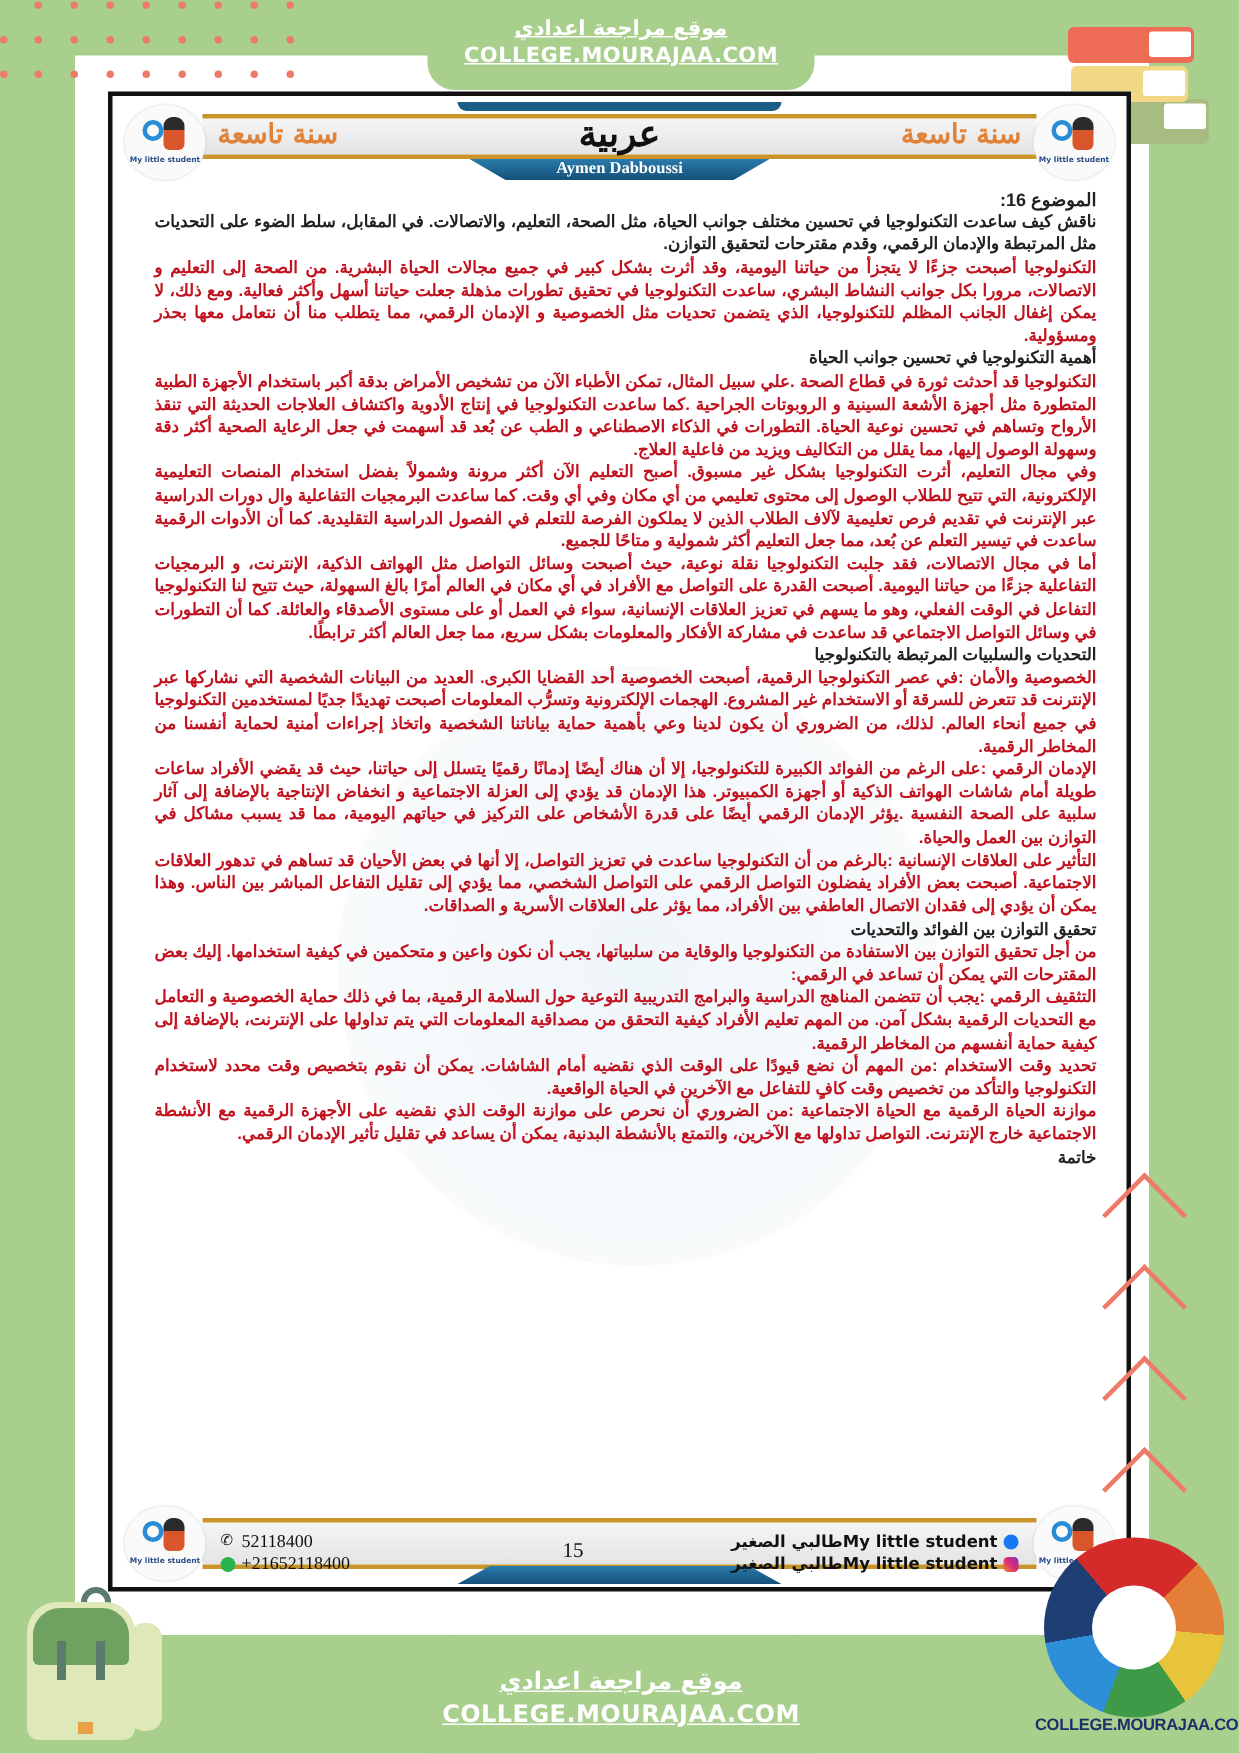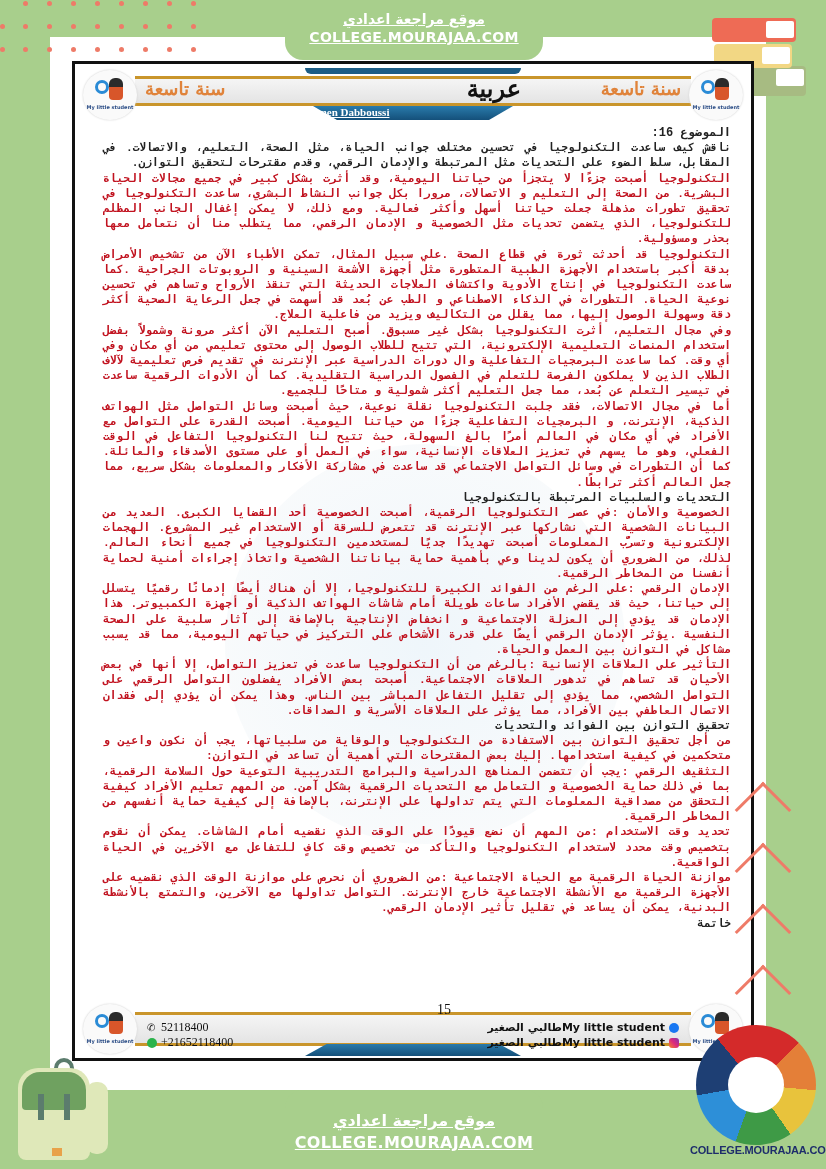--- a/index.html
+++ b/index.html
@@ -21,44 +21,44 @@
   .site-banner .en { font-size: 14px; font-weight: bold; text-decoration: underline; line-height: 18px; letter-spacing: 0.3px; }
   .site-banner.bottom .ar, .site-banner.bottom .en { font-size: 16px; line-height: 22px; }
 
   .doc-frame { position: absolute; left: 72px; top: 61px; width: 682px; height: 1000px; border: 3px solid #111; background: #fff; overflow: hidden; }
 
   .doc-header { position: absolute; left: 0; top: 0; width: 676px; height: 62px; }
   .hdr-band { position: absolute; left: 60px; top: 12px; width: 556px; height: 30px; background: linear-gradient(#f5f5f5, #e4e4e4); border-top: 3px solid #c9952b; border-bottom: 3px solid #c9952b; }
   .hdr-center { position: absolute; left: 230px; top: 4px; width: 216px; height: 52px; }
   .hdr-center .blue-top { position: absolute; left: 0; top: 0; width: 216px; height: 6px; background: #1c5d86; border-radius: 0 0 40px 40px; }
   .hdr-center .blue-bottom { position: absolute; left: 8px; top: 38px; width: 200px; height: 14px; background: linear-gradient(#2a7bab, #14507a); clip-path: polygon(0 0, 100% 0, 88% 100%, 12% 100%); }
-  .hdr-title { position: absolute; left: 0; top: 6px; width: 216px; text-align: right; font-size: 24px; font-weight: bold; color: #111; font-family: "DejaVu Serif", serif; direction: rtl; }
-  .hdr-author { position: absolute; left: 0; top: 38px; width: 216px; text-align: left; font-size: 11px; font-weight: bold; color: #ffffff; font-family: "Liberation Serif", serif; text-decoration: underline; }
+  .hdr-title { position: absolute; left: 0; top: 6px; width: 216px; text-align: center; font-size: 24px; font-weight: bold; color: #111; font-family: "DejaVu Serif", serif; direction: rtl; }
+  .hdr-author { position: absolute; left: 0; top: 38px; width: 216px; text-align: center; font-size: 11px; font-weight: bold; color: #ffffff; font-family: "Liberation Serif", serif; }
   .hdr-year { position: absolute; top: 14px; font-size: 18px; font-weight: bold; color: #e0833a; font-family: "DejaVu Serif", serif; direction: rtl; }
   .hdr-year.left { left: 70px; }
   .hdr-year.right { right: 70px; }
   .logo-circle { position: absolute; top: 6px; width: 54px; height: 50px; border-radius: 50%; background: #fafafa; box-shadow: 0 0 2px #ccc; }
   .logo-circle.left { left: 8px; }
   .logo-circle.right { right: 8px; }
   .logo-circle .head1 { position: absolute; left: 12px; top: 10px; width: 14px; height: 14px; border-radius: 50%; border: 3px solid #2a8bd6; }
   .logo-circle .head2 { position: absolute; left: 26px; top: 8px; width: 14px; height: 22px; border-radius: 6px 6px 4px 4px; background: linear-gradient(#2b2b2b 40%, #d8562a 40%); }
   .logo-circle .lbl { position: absolute; left: 0; top: 34px; width: 54px; text-align: center; font-size: 5px; color: #2b4d86; font-weight: bold; }
 
-  .doc-body { position: absolute; left: 28px; top: 62px; width: 628px; direction: rtl; text-align: justify; font-family: Liberation Mono, monospace; font-size: 11.2px; line-height: 15.2px; font-weight: bold; }
+  .doc-body { position: absolute; left: 28px; top: 62px; width: 628px; direction: rtl; text-align: justify; font-family: Liberation Sans, sans-serif; font-size: 11.2px; line-height: 15.2px; font-weight: bold; }
   .doc-body p { margin: 0; }
   .black { color: #222; }
   .red { color: #c1121f; }
   .topic-label { color: #222; font-size: 12px; text-align: right; }
 
   .watermark { position: absolute; left: 150px; top: 380px; width: 400px; height: 400px; border-radius: 50%; background: radial-gradient(circle, rgba(120,180,220,0.12), rgba(200,200,200,0.05)); pointer-events: none; }
 
   .doc-footer { position: absolute; left: 0; top: 938px; width: 676px; height: 56px; }
   .ftr-band { position: absolute; left: 60px; top: 10px; width: 556px; height: 34px; background: linear-gradient(#f5f5f5, #e4e4e4); border-top: 3px solid #c9952b; border-bottom: 3px solid #c9952b; }
   .ftr-center-blue { position: absolute; left: 230px; top: 42px; width: 216px; height: 12px; background: linear-gradient(#2a7bab, #14507a); clip-path: polygon(10% 0, 90% 0, 100% 100%, 0 100%); }
-  .ftr-page { position: absolute; left: 300px; top: 0; width: 76px; text-align: right; font-size: 14px; font-family: "Liberation Serif", serif; color: #111; }
+  .ftr-page { position: absolute; left: 300px; top: 25px; width: 76px; text-align: left; font-size: 14px; font-family: "Liberation Serif", serif; color: #111; }
   .ftr-contacts { position: absolute; left: 72px; top: 18px; font-size: 12px; line-height: 15px; font-family: "Liberation Serif", serif; color: #111; }
   .ftr-contacts .row { display: flex; align-items: center; gap: 4px; }
   .phone-icon { width: 10px; height: 10px; color: #111; font-size: 10px; line-height: 10px; }
   .whatsapp-icon { width: 10px; height: 10px; border-radius: 50%; background: #2bb34b; }
   .ftr-social { position: absolute; right: 72px; top: 18px; font-size: 11px; line-height: 15px; font-weight: bold; color: #111; }
   .ftr-social .row { display: flex; align-items: center; gap: 4px; justify-content: flex-end; }
   .fb-icon { width: 10px; height: 10px; border-radius: 50%; background: #1877f2; }
   .ig-icon { width: 10px; height: 10px; border-radius: 3px; background: linear-gradient(45deg, #f58529, #dd2a7b, #8134af); }
 
   .chevrons { position: absolute; left: 735px; top: 790px; width: 60px; }
@@ -165,29 +165,30 @@
       <div class="lbl">My little student</div>
     </div>
   </div>
 
   <div class="watermark"></div>
 
   <div class="doc-body">
     <p class="topic-label">الموضوع 16:</p>
     <p class="black">ناقش كيف ساعدت التكنولوجيا في تحسين مختلف جوانب الحياة، مثل الصحة، التعليم، والاتصالات. في المقابل، سلط الضوء على التحديات مثل المرتبطة والإدمان الرقمي، وقدم مقترحات لتحقيق التوازن.</p>
     <p class="red">التكنولوجيا أصبحت جزءًا لا يتجزأ من حياتنا اليومية، وقد أثرت بشكل كبير في جميع مجالات الحياة البشرية. من الصحة إلى التعليم و الاتصالات، مرورا بكل جوانب النشاط البشري، ساعدت التكنولوجيا في تحقيق تطورات مذهلة جعلت حياتنا أسهل وأكثر فعالية. ومع ذلك، لا يمكن إغفال الجانب المظلم للتكنولوجيا، الذي يتضمن تحديات مثل الخصوصية و الإدمان الرقمي، مما يتطلب منا أن نتعامل معها بحذر ومسؤولية.</p>
+    <p class="black">أهمية التكنولوجيا في تحسين جوانب الحياة</p>
     <p class="red">التكنولوجيا قد أحدثت ثورة في قطاع الصحة .علي سبيل المثال، تمكن الأطباء الآن من تشخيص الأمراض بدقة أكبر باستخدام الأجهزة الطبية المتطورة مثل أجهزة الأشعة السينية و الروبوتات الجراحية .كما ساعدت التكنولوجيا في إنتاج الأدوية واكتشاف العلاجات الحديثة التي تنقذ الأرواح وتساهم في تحسين نوعية الحياة. التطورات في الذكاء الاصطناعي و الطب عن بُعد قد أسهمت في جعل الرعاية الصحية أكثر دقة وسهولة الوصول إليها، مما يقلل من التكاليف ويزيد من فاعلية العلاج.</p>
     <p class="red">وفي مجال التعليم، أثرت التكنولوجيا بشكل غير مسبوق. أصبح التعليم الآن أكثر مرونة وشمولاً بفضل استخدام المنصات التعليمية الإلكترونية، التي تتيح للطلاب الوصول إلى محتوى تعليمي من أي مكان وفي أي وقت. كما ساعدت البرمجيات التفاعلية وال دورات الدراسية عبر الإنترنت في تقديم فرص تعليمية لآلاف الطلاب الذين لا يملكون الفرصة للتعلم في الفصول الدراسية التقليدية. كما أن الأدوات الرقمية ساعدت في تيسير التعلم عن بُعد، مما جعل التعليم أكثر شمولية و متاحًا للجميع.</p>
     <p class="red">أما في مجال الاتصالات، فقد جلبت التكنولوجيا نقلة نوعية، حيث أصبحت وسائل التواصل مثل الهواتف الذكية، الإنترنت، و البرمجيات التفاعلية جزءًا من حياتنا اليومية. أصبحت القدرة على التواصل مع الأفراد في أي مكان في العالم أمرًا بالغ السهولة، حيث تتيح لنا التكنولوجيا التفاعل في الوقت الفعلي، وهو ما يسهم في تعزيز العلاقات الإنسانية، سواء في العمل أو على مستوى الأصدقاء والعائلة. كما أن التطورات في وسائل التواصل الاجتماعي قد ساعدت في مشاركة الأفكار والمعلومات بشكل سريع، مما جعل العالم أكثر ترابطًا.</p>
     <p class="black">التحديات والسلبيات المرتبطة بالتكنولوجيا</p>
     <p class="red">الخصوصية والأمان :في عصر التكنولوجيا الرقمية، أصبحت الخصوصية أحد القضايا الكبرى. العديد من البيانات الشخصية التي نشاركها عبر الإنترنت قد تتعرض للسرقة أو الاستخدام غير المشروع. الهجمات الإلكترونية وتسرُّب المعلومات أصبحت تهديدًا جديًا لمستخدمين التكنولوجيا في جميع أنحاء العالم. لذلك، من الضروري أن يكون لدينا وعي بأهمية حماية بياناتنا الشخصية واتخاذ إجراءات أمنية لحماية أنفسنا من المخاطر الرقمية.</p>
     <p class="red">الإدمان الرقمي :على الرغم من الفوائد الكبيرة للتكنولوجيا، إلا أن هناك أيضًا إدمانًا رقميًا يتسلل إلى حياتنا، حيث قد يقضي الأفراد ساعات طويلة أمام شاشات الهواتف الذكية أو أجهزة الكمبيوتر. هذا الإدمان قد يؤدي إلى العزلة الاجتماعية و انخفاض الإنتاجية بالإضافة إلى آثار سلبية على الصحة النفسية .يؤثر الإدمان الرقمي أيضًا على قدرة الأشخاص على التركيز في حياتهم اليومية، مما قد يسبب مشاكل في التوازن بين العمل والحياة.</p>
     <p class="red">التأثير على العلاقات الإنسانية :بالرغم من أن التكنولوجيا ساعدت في تعزيز التواصل، إلا أنها في بعض الأحيان قد تساهم في تدهور العلاقات الاجتماعية. أصبحت بعض الأفراد يفضلون التواصل الرقمي على التواصل الشخصي، مما يؤدي إلى تقليل التفاعل المباشر بين الناس. وهذا يمكن أن يؤدي إلى فقدان الاتصال العاطفي بين الأفراد، مما يؤثر على العلاقات الأسرية و الصداقات.</p>
     <p class="black">تحقيق التوازن بين الفوائد والتحديات</p>
-    <p class="red">من أجل تحقيق التوازن بين الاستفادة من التكنولوجيا والوقاية من سلبياتها، يجب أن نكون واعين و متحكمين في كيفية استخدامها. إليك بعض المقترحات التي أهمية أن تساعد في التوازن:</p>
+    <p class="red">من أجل تحقيق التوازن بين الاستفادة من التكنولوجيا والوقاية من سلبياتها، يجب أن نكون واعين و متحكمين في كيفية استخدامها. إليك بعض المقترحات التي يمكن أن تساعد في الرقمي:</p>
     <p class="red">التثقيف الرقمي :يجب أن تتضمن المناهج الدراسية والبرامج التدريبية التوعية حول السلامة الرقمية، بما في ذلك حماية الخصوصية و التعامل مع التحديات الرقمية بشكل آمن. من المهم تعليم الأفراد كيفية التحقق من مصداقية المعلومات التي يتم تداولها على الإنترنت، بالإضافة إلى كيفية حماية أنفسهم من المخاطر الرقمية.</p>
     <p class="red">تحديد وقت الاستخدام :من المهم أن نضع قيودًا على الوقت الذي نقضيه أمام الشاشات. يمكن أن نقوم بتخصيص وقت محدد لاستخدام التكنولوجيا والتأكد من تخصيص وقت كافٍ للتفاعل مع الآخرين في الحياة الواقعية.</p>
     <p class="red">موازنة الحياة الرقمية مع الحياة الاجتماعية :من الضروري أن نحرص على موازنة الوقت الذي نقضيه على الأجهزة الرقمية مع الأنشطة الاجتماعية خارج الإنترنت. التواصل تداولها مع الآخرين، والتمتع بالأنشطة البدنية، يمكن أن يساعد في تقليل تأثير الإدمان الرقمي.</p>
     <p class="black">خاتمة</p>
   </div>
 
   <div class="doc-footer">
     <div class="ftr-band"></div>
     <div class="ftr-center-blue"></div>
     <div class="logo-circle left" style="top:2px;">

